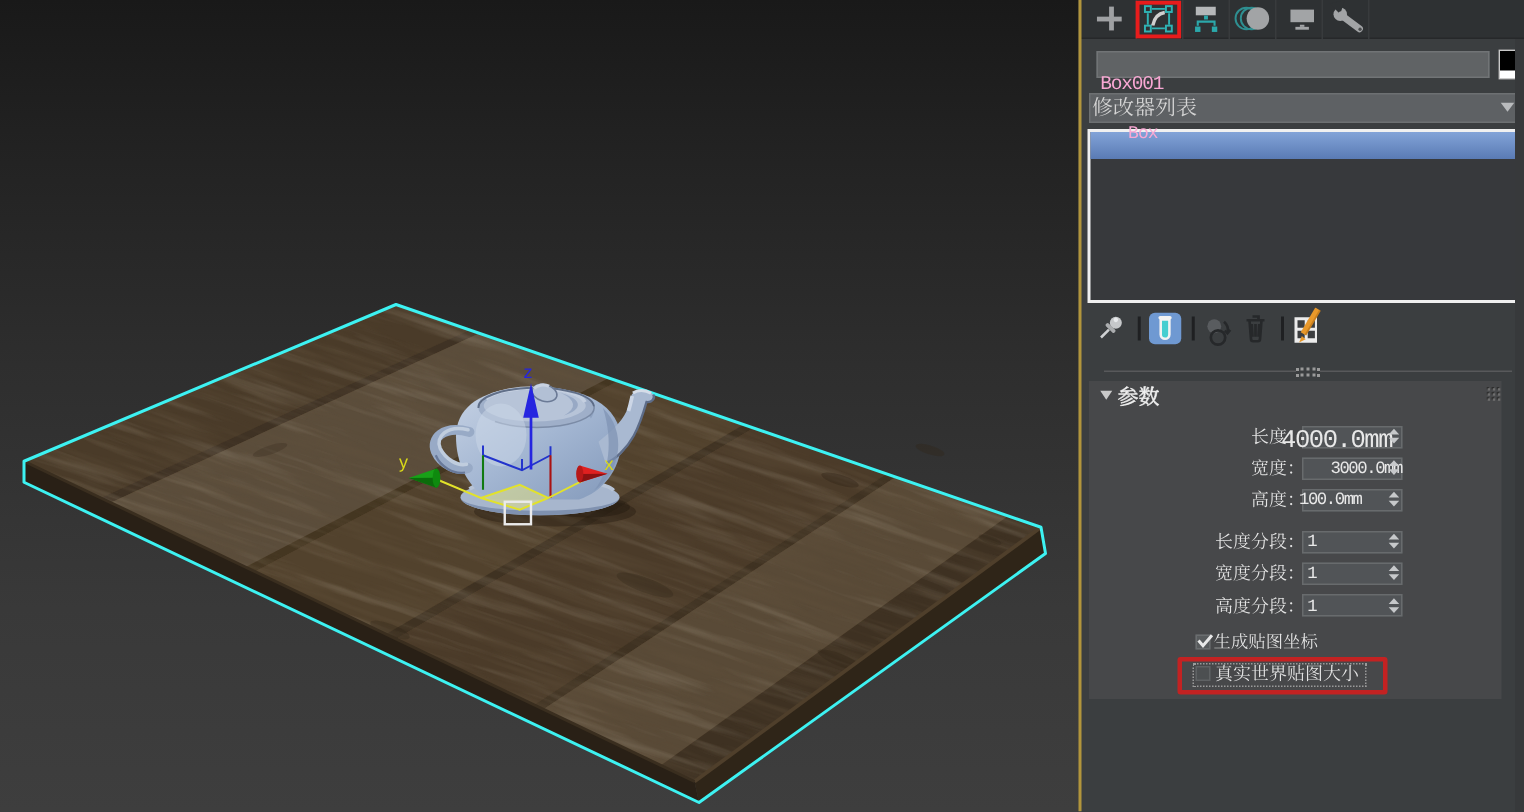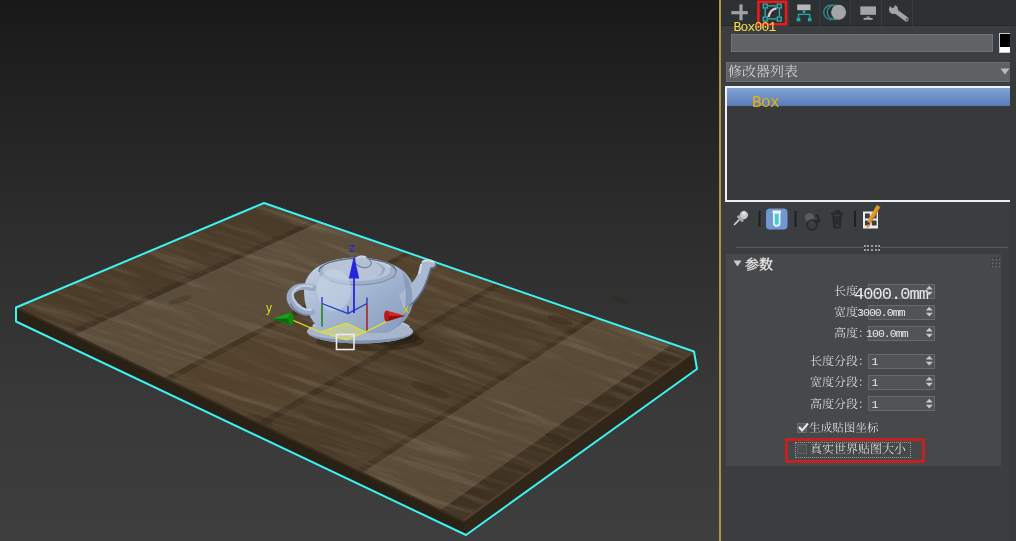--- a/index.html
+++ b/index.html
@@ -152,39 +152,39 @@
         <rect x="143.6" y="17.9" width="9" height="1.9"></rect>
       </g>
 <g>
  <circle cx="173.5" cy="9.5" r="4.5" fill="#a2a4a6"></circle>
  <path d="M173.5,9.5 L166.5,2.5 L176.5,0 Z" fill="#2e3133"></path>
  <path d="M174,10 L186.3,19.2" stroke="#a2a4a6" stroke-width="4.6" stroke-linecap="round"></path>
  <circle cx="186.7" cy="19.5" r="1.1" fill="#4a4c4e"></circle>
 </g>
 </svg>
 <div class="abs" style="left:10.5px;top:33.5px;width:262px;height:18px;background:#606365;border:1px solid #717476"></div>
-<div class="abs mono" style="left:13.5px;top:20px;font-size:13px;letter-spacing:-0.8px;color:#fde047">Box001</div>
+<div class="abs mono" style="left:13.5px;top:48px;font-size:13px;letter-spacing:-0.8px;color:#f9a8d4">Box001</div>
 <div class="abs" style="left:279px;top:32.5px;width:15px;height:20px;border:1px solid #c9c9c9;background:#000"></div>
 <div class="abs" style="left:280px;top:46.5px;width:13px;height:5px;background:#fff"></div>
 <div class="abs" style="left:5.5px;top:61.5px;width:289px;height:20px;background:#5e6164;border:1px solid #6d7072"></div>
 <svg style="position:absolute;left:7.5px;top:61.1px;overflow:visible" width="70" height="21">
       <g transform="translate(0,15.4) scale(0.014,-0.014)" fill="#d4d4d4">
         <path transform="translate(0.0,0)" d="M389 675 295 685V69H307C330 69 356 84 356 92V650C378 653 386 662 389 675ZM748 364 672 412C599 341 501 283 406 243L418 225C522 254 631 301 713 357C733 353 741 355 748 364ZM853 272 775 321C674 218 541 143 407 91L416 73C562 113 704 177 816 266C836 261 845 263 853 272ZM948 173 862 224C723 61 552 -11 348 -61L354 -79C574 -45 752 17 908 166C930 160 941 163 948 173ZM625 807 529 839C497 711 436 589 376 512L390 501C436 539 479 589 517 649C548 590 583 540 628 496C555 440 467 393 370 358L379 343C489 372 584 414 663 466C728 415 809 377 919 350C924 382 943 399 969 407L971 417C864 433 779 461 710 499C779 552 835 613 876 682C900 682 911 685 919 693L849 758L804 718H556C568 741 578 765 588 789C609 788 621 797 625 807ZM800 689C767 630 721 575 665 526C608 565 565 614 530 671L541 689ZM246 557 204 573C235 641 263 713 286 787C309 786 320 796 324 807L223 838C182 651 109 457 35 332L50 323C87 366 122 418 154 475V-78H165C189 -78 215 -63 216 -58V539C233 541 243 548 246 557Z"></path>
         <path transform="translate(1000.0,0)" d="M83 509V112C83 94 79 88 51 75L93 -14C101 -10 113 0 119 16C251 91 369 165 437 205L431 219C325 174 220 131 146 102V410L147 440H334V394H344C366 394 397 410 398 417V692C418 696 434 703 440 711L361 772L324 732H54L63 703H334V469H160ZM693 812 584 840C545 632 463 438 369 313L384 302C438 352 488 415 530 488C553 377 584 275 633 187C554 86 444 3 294 -62L301 -76C459 -24 576 47 663 138C720 54 795 -17 898 -69C908 -39 930 -22 960 -17L963 -7C851 38 766 102 701 181C787 287 838 417 866 569H943C957 569 966 574 969 585C937 616 883 658 883 658L836 598H586C613 658 636 723 655 791C678 791 689 801 693 812ZM573 569H789C769 441 729 329 665 231C609 314 572 410 547 517Z"></path>
         <path transform="translate(2000.0,0)" d="M605 526C635 501 670 461 685 431C745 397 786 507 616 540V555H802V507H811C832 507 863 522 864 527V735C884 739 901 747 907 755L828 817L792 777H621L554 806V515H563C579 515 595 521 605 526ZM205 503V555H381V523H390C406 523 427 531 437 538C418 499 393 459 361 420H44L53 391H336C264 311 163 237 28 185L36 172C79 185 119 199 156 215V-84H165C191 -84 217 -70 217 -64V-12H382V-57H392C413 -57 443 -42 444 -35V190C464 194 480 201 487 209L408 269L372 231H222L207 238C296 282 365 335 418 391H584C634 331 694 281 781 241L771 231H611L544 261V-79H554C580 -79 606 -65 606 -59V-12H781V-62H791C811 -62 843 -47 844 -41V189C860 192 873 198 881 204L937 188C942 221 955 245 973 252L975 263C806 283 693 328 613 391H933C947 391 956 396 959 407C926 438 872 480 872 480L823 420H443C463 444 481 469 495 494C515 492 529 496 534 508L442 543L443 736C462 740 478 748 485 755L406 816L371 777H210L144 807V482H153C179 482 205 497 205 503ZM781 201V18H606V201ZM382 201V18H217V201ZM802 747V584H616V747ZM381 747V584H205V747Z"></path>
         <path transform="translate(3000.0,0)" d="M639 753V130H651C674 130 701 144 701 153V717C723 721 730 730 733 742ZM839 815V26C839 9 833 3 814 3C791 3 678 12 678 12V-4C727 -10 754 -18 770 -30C785 -41 791 -58 795 -78C892 -68 903 -34 903 20V776C927 780 937 790 940 804ZM49 755 57 725H253C221 562 137 384 30 258L41 246C96 293 145 348 187 408C230 370 277 313 289 268C355 224 402 357 199 425C221 459 242 495 260 531H470C412 282 284 60 54 -65L64 -80C346 41 474 270 541 521C564 523 574 526 582 535L508 603L467 561H275C300 614 320 669 335 725H578C592 725 602 730 605 741C571 772 516 816 516 816L469 755Z"></path>
         <path transform="translate(4000.0,0)" d="M570 831 467 842V720H111L119 691H467V581H156L164 552H467V438H56L64 408H413C327 300 190 198 37 131L45 115C137 145 223 183 299 229V26C299 12 294 5 259 -20L311 -89C316 -85 323 -78 327 -69C447 -11 556 48 619 81L614 95C522 64 432 33 365 12V273C421 314 470 359 508 408H521C579 166 717 16 905 -53C910 -21 933 2 967 13L968 24C855 52 753 104 674 185C752 220 835 271 884 312C906 306 915 310 922 319L831 376C795 326 723 252 658 202C608 258 569 326 544 408H923C937 408 947 413 950 424C916 455 863 498 863 498L815 438H533V552H841C855 552 865 557 868 568C837 598 787 637 787 637L743 581H533V691H889C903 691 914 696 916 707C883 738 830 780 830 780L784 720H533V804C558 808 568 817 570 831Z"></path>
       </g>
     </svg>
 <svg class="abs" style="left:280px;top:67px" width="12" height="9">
       <path d="M0.5,1.5 L9.5,1.5 L5,7.5 Z" fill="#b9bbbd"></path>
     </svg>
 <div class="abs" style="left:4.5px;top:86px;width:291px;height:115.5px;background:#37393c;border:2px solid #f0f0f0;border-right-width:1px"></div>
 <div class="abs" style="left:6.5px;top:88px;width:288px;height:17.5px;background:linear-gradient(#82a3d8,#5a7bb4)"></div>
-<div class="abs mono" style="left:32px;top:94px;font-size:16px;letter-spacing:-0.6px;color:#eab308">Box</div>
+<div class="abs mono" style="left:32px;top:82px;font-size:12px;letter-spacing:-0.6px;color:#f9a8d4">Box</div>
 <svg class="abs" style="left:0;top:205px" width="296" height="28">
 <g transform="rotate(45 20 14)">
  <circle cx="20" cy="8.5" r="4" fill="#c6c8ca"></circle>
  <circle cx="18.7" cy="7.2" r="1.5" fill="#e8eaec"></circle>
  <rect x="16" y="12.2" width="8" height="2.6" rx="1" fill="#aaacae"></rect>
  <path d="M20,15 L20,22.5" stroke="#cfd1d3" stroke-width="1.7"></path>
 </g>
 <path d="M39.5,6 L39.5,22" stroke="#1f2022" stroke-width="2"></path>
 <rect x="46" y="3.5" width="21.5" height="21" rx="4" fill="#6f99d2"></rect>
 <g>
@@ -254,21 +254,21 @@
       <path d="M0.8,6.8 L7.8,6.8 L4.3,10.6 Z" fill="#c6c8ca"></path>
     </svg>
 <svg style="position:absolute;left:113.5px;top:282.1px;overflow:visible" width="36" height="18">
       <g transform="translate(0,13.2) scale(0.012,-0.012)" fill="#e4e4e4">
         <path transform="translate(0.0,0)" d="M356 815 248 830V428H54L63 398H248V54C248 32 243 26 208 6L261 -82C267 -79 274 -72 280 -62C404 -1 513 58 576 92L571 106C477 75 384 45 315 25V398H469C539 176 689 30 894 -52C904 -20 928 -1 958 2L960 13C750 74 571 204 492 398H923C937 398 947 403 950 414C915 447 859 490 859 490L810 428H315V479C491 546 675 649 781 731C801 722 811 724 819 733L739 796C646 704 473 585 315 502V793C344 796 354 804 356 815Z"></path>
         <path transform="translate(1000.0,0)" d="M449 851 439 844C474 814 516 762 531 723C602 681 649 817 449 851ZM866 770 817 708H217L140 742V456C140 276 130 84 34 -71L50 -82C195 70 205 289 205 457V679H929C942 679 953 684 955 695C922 727 866 770 866 770ZM708 272H279L288 243H367C402 171 449 114 508 69C407 10 282 -32 141 -60L147 -77C306 -57 441 -19 551 39C646 -20 766 -55 911 -77C917 -44 938 -23 967 -17V-6C830 5 707 28 607 71C677 115 735 170 780 234C806 235 817 237 826 246L756 313ZM702 243C665 187 615 138 553 97C486 134 431 182 392 243ZM481 640 382 651V541H228L236 511H382V304H394C418 304 445 317 445 325V360H660V316H672C697 316 724 329 724 337V511H905C919 511 929 516 931 527C901 558 851 599 851 599L806 541H724V614C748 617 757 626 760 640L660 651V541H445V614C470 617 479 626 481 640ZM660 511V390H445V511Z"></path>
         <path transform="translate(2000.0,0)" d="M232 34C268 34 294 62 294 94C294 129 268 155 232 155C196 155 170 129 170 94C170 62 196 34 232 34ZM232 436C268 436 294 464 294 496C294 531 268 557 232 557C196 557 170 531 170 496C170 464 196 436 232 436Z"></path>
       </g>
     </svg>
 <div class="abs" style="left:148px;top:304.6px;width:67px;height:15px;background:#515457;border:1px solid #686b6d"></div>
-    <div class="abs mono" style="left:137px;top:306.1px;font-size:11.5px;letter-spacing:-0.95px;color:#e8e8e8">3000.0mm</div>
+    <div class="abs mono" style="left:167px;top:306.1px;font-size:11.5px;letter-spacing:-0.95px;color:#e8e8e8">3000.0mm</div>
     <svg class="abs" style="left:205px;top:306.1px" width="9" height="12">
       <path d="M0.8,4.6 L7.8,4.6 L4.3,0.8 Z" fill="#c6c8ca"></path>
       <path d="M0.8,6.8 L7.8,6.8 L4.3,10.6 Z" fill="#c6c8ca"></path>
     </svg>
 <svg style="position:absolute;left:113.5px;top:303.2px;overflow:visible" width="36" height="18">
       <g transform="translate(0,13.2) scale(0.012,-0.012)" fill="#e4e4e4">
         <path transform="translate(0.0,0)" d="M602 218 513 229V10C513 -38 528 -51 609 -51H730C899 -51 930 -41 930 -11C930 0 924 8 902 15L899 121H888C877 73 867 32 859 18C855 9 851 7 839 6C824 5 784 5 732 5H618C576 5 572 8 572 22V195C591 197 601 207 602 218ZM548 335 449 345C444 190 431 46 54 -62L64 -80C484 19 502 168 516 310C537 313 546 323 548 335ZM211 440V107H221C254 107 274 122 274 127V382H709V116H719C750 116 775 130 775 135V374C794 378 804 384 810 391L739 447L706 408H286ZM417 843 408 835C440 809 472 762 478 722C547 674 606 812 417 843ZM815 602 769 544H667V618C693 622 703 631 705 645L607 656V544H382V622C407 626 417 635 419 649L321 659V544H97L105 514H321V433H333C356 433 382 445 382 452V514H607V429H619C642 429 667 441 667 448V514H875C889 514 900 519 902 530C869 561 815 602 815 602ZM154 767H136C140 713 112 658 80 637C59 624 47 604 56 583C68 560 102 562 124 579C145 596 164 629 166 677H842C836 651 828 621 822 602L836 594C862 611 897 642 917 666C935 667 947 669 954 675L878 749L837 706H166C164 725 161 745 154 767Z"></path>
         <path transform="translate(1000.0,0)" d="M449 851 439 844C474 814 516 762 531 723C602 681 649 817 449 851ZM866 770 817 708H217L140 742V456C140 276 130 84 34 -71L50 -82C195 70 205 289 205 457V679H929C942 679 953 684 955 695C922 727 866 770 866 770ZM708 272H279L288 243H367C402 171 449 114 508 69C407 10 282 -32 141 -60L147 -77C306 -57 441 -19 551 39C646 -20 766 -55 911 -77C917 -44 938 -23 967 -17V-6C830 5 707 28 607 71C677 115 735 170 780 234C806 235 817 237 826 246L756 313ZM702 243C665 187 615 138 553 97C486 134 431 182 392 243ZM481 640 382 651V541H228L236 511H382V304H394C418 304 445 317 445 325V360H660V316H672C697 316 724 329 724 337V511H905C919 511 929 516 931 527C901 558 851 599 851 599L806 541H724V614C748 617 757 626 760 640L660 651V541H445V614C470 617 479 626 481 640ZM660 511V390H445V511Z"></path>
         <path transform="translate(2000.0,0)" d="M232 34C268 34 294 62 294 94C294 129 268 155 232 155C196 155 170 129 170 94C170 62 196 34 232 34ZM232 436C268 436 294 464 294 496C294 531 268 557 232 557C196 557 170 531 170 496C170 464 196 436 232 436Z"></path>
       </g>

